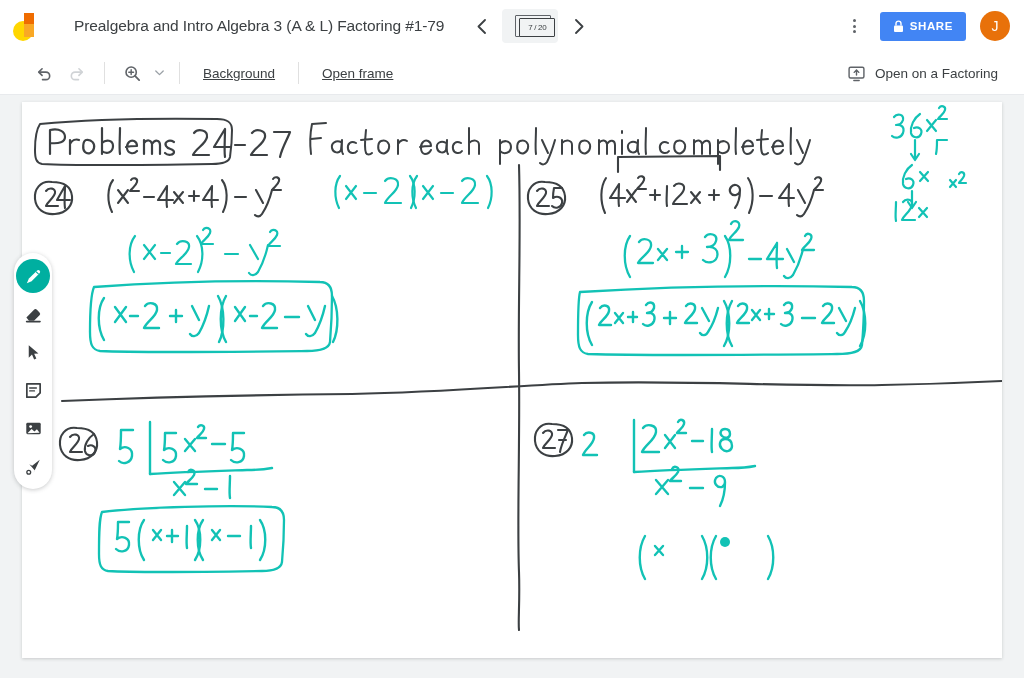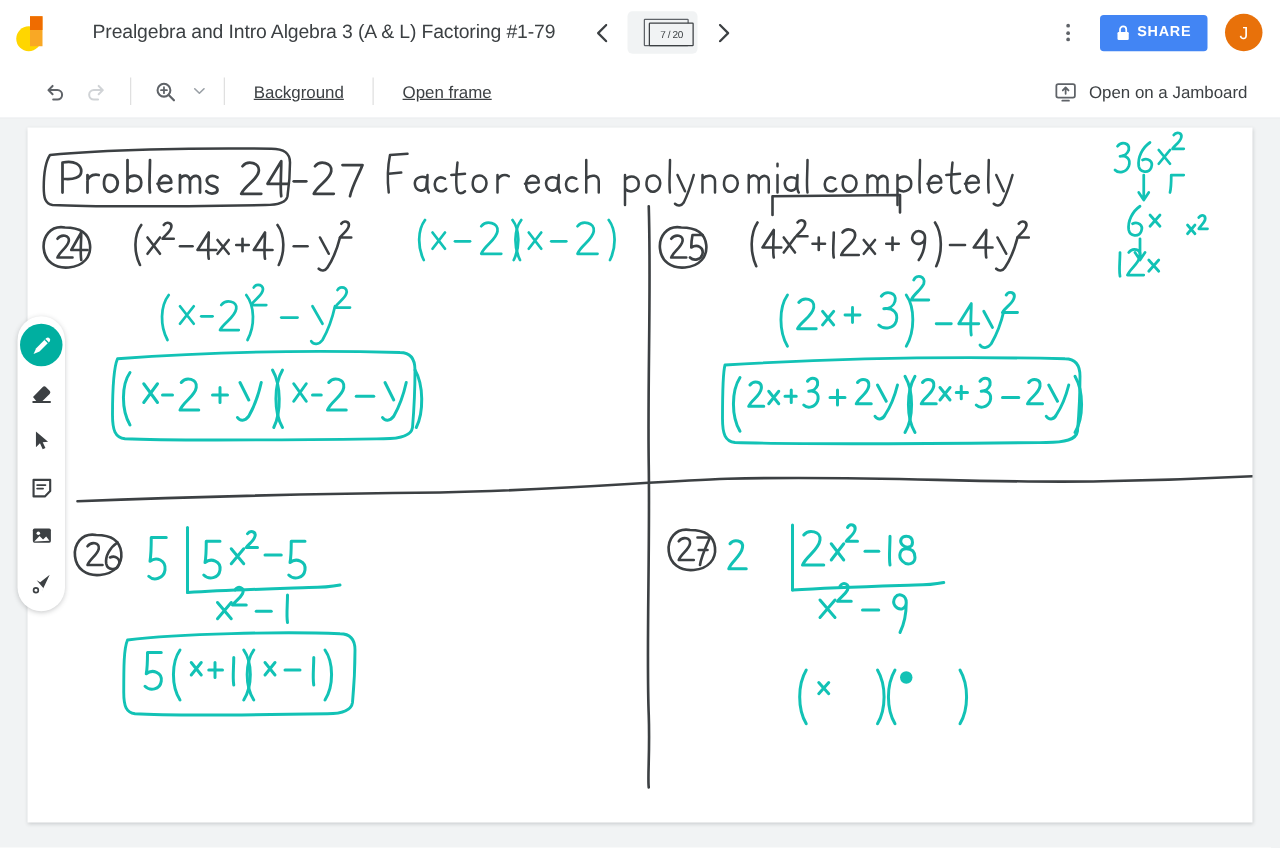--- a/index.html
+++ b/index.html
@@ -218,21 +218,21 @@
   <div class="tsep"></div>
   <div class="tlabel">Open frame</div>
 
   <div class="toolbar-right">
     <div class="open-jam">
       <svg width="19" height="19" viewBox="0 0 20 20">
         <rect x="2.2" y="3.4" width="15.6" height="11.4" rx="1.6" stroke="#5f6368" stroke-width="1.5" fill="none"></rect>
         <path d="M10 11.6 V6.4 M7.6 8.8 L10 6.2 L12.4 8.8" stroke="#5f6368" stroke-width="1.5" fill="none" stroke-linecap="round" stroke-linejoin="round"></path>
         <path d="M7.2 17.4 H12.8" stroke="#5f6368" stroke-width="1.5" stroke-linecap="round"></path>
       </svg>
-      <span>Open on a Jamboard</span>
+      <span>Open on a Factoring</span>
     </div>
   </div>
 </div>
 
 <div class="page-bg"></div>
 
 <div class="canvas">
   <svg viewBox="0 0 980 556">
     <g fill="none" stroke-linecap="round" stroke-linejoin="round">
 

